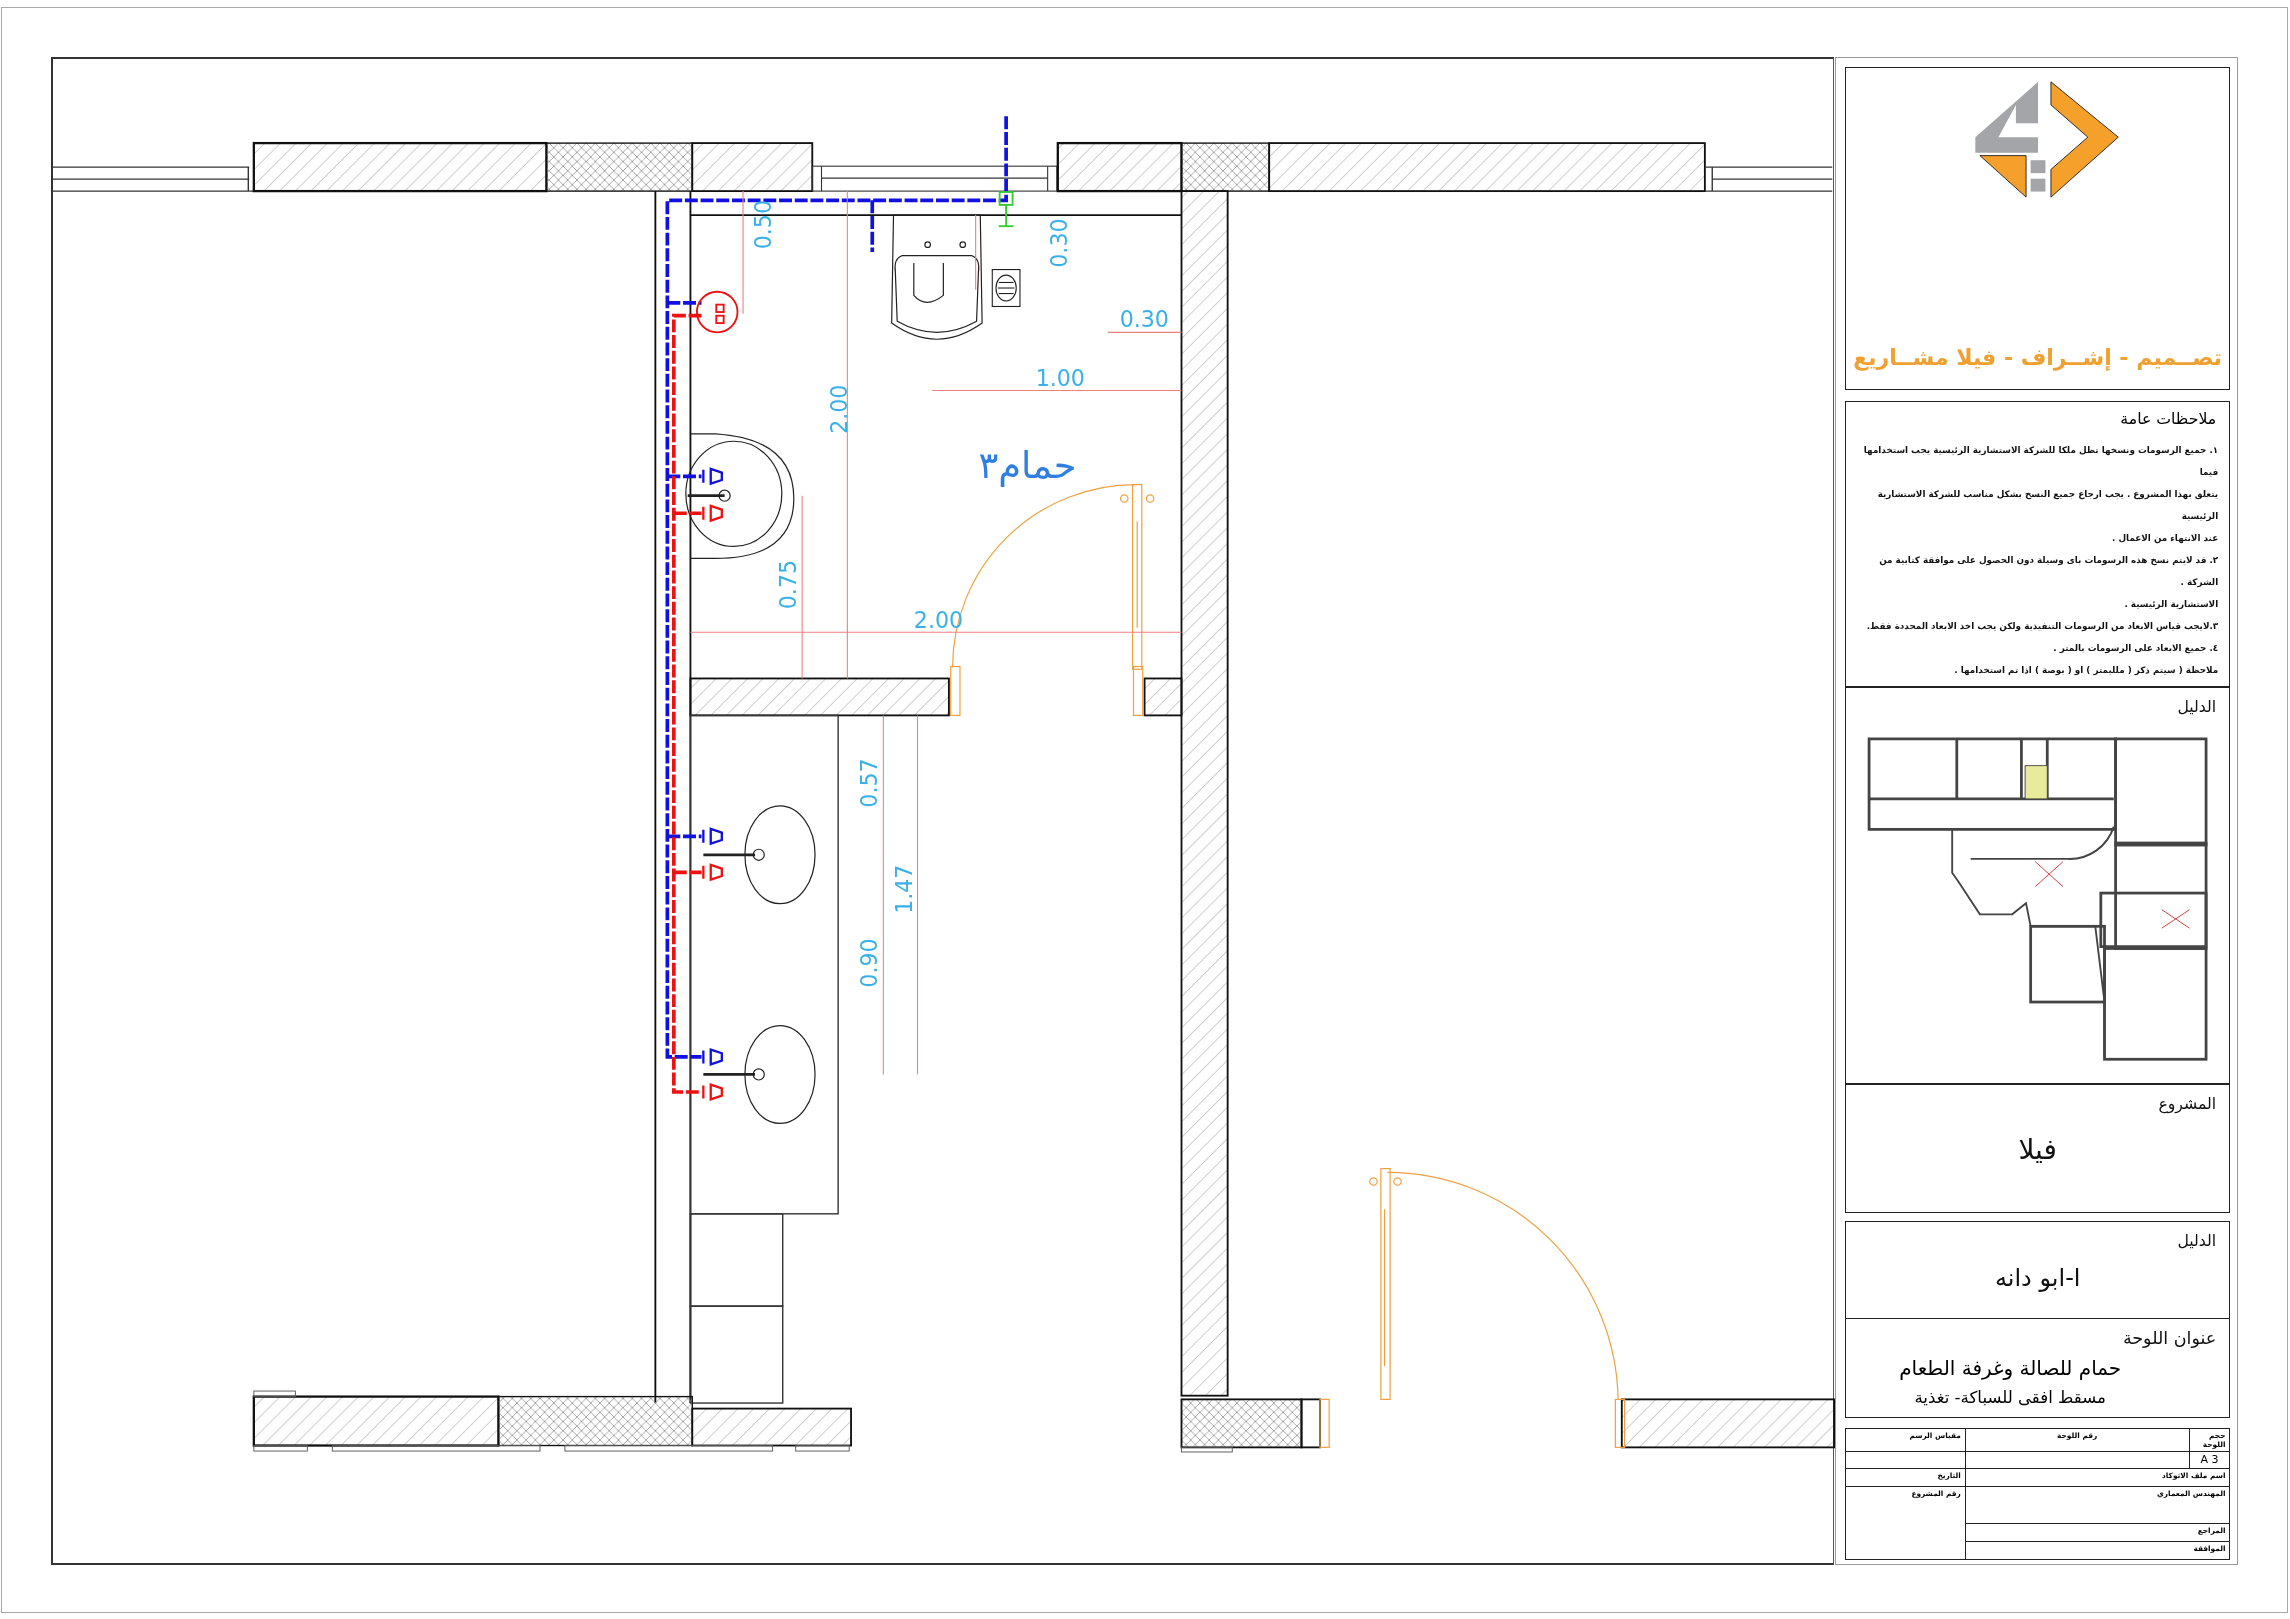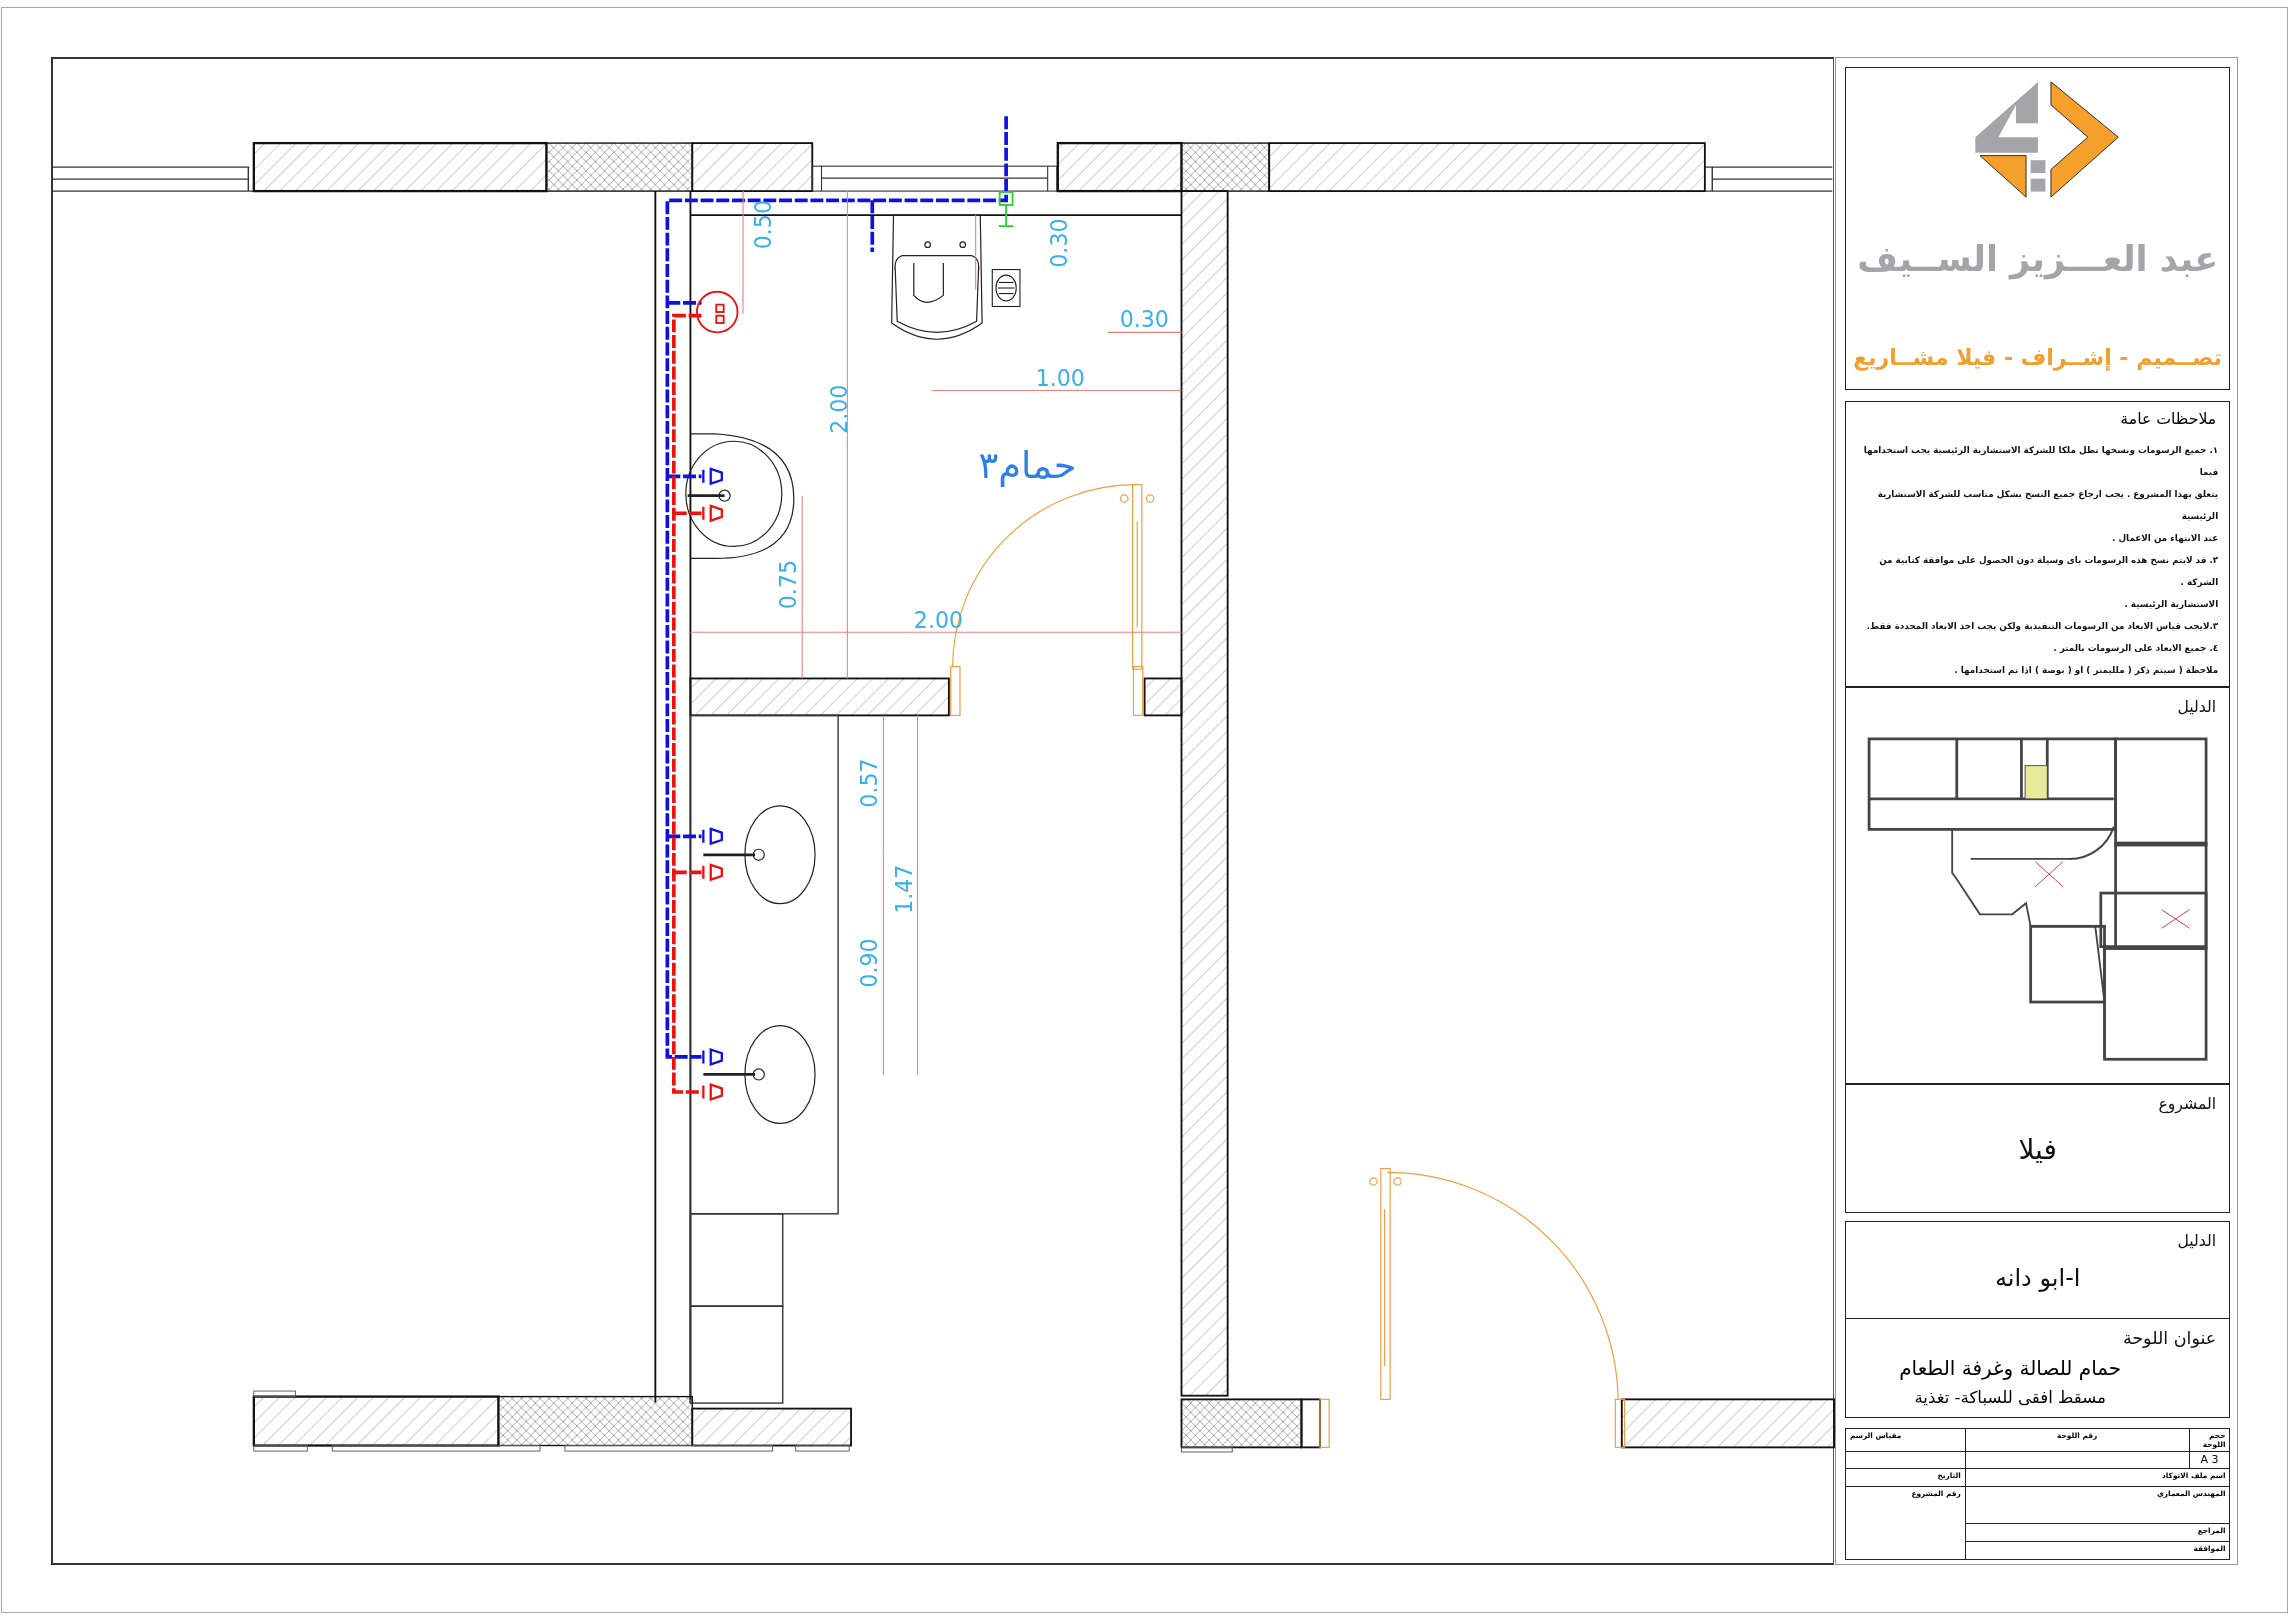--- a/index.html
+++ b/index.html
@@ -237,21 +237,20 @@
 <div class="tb">
 
   <div class="box logo-box">
     <svg width="385" height="166" style="position:absolute;left:0;top:0" viewBox="0 0 417 180">
       <polygon points="140,75 208,15 208,60 184,60 184,40 165,75 208,75 208,92 140,92" fill="#a3a5a8"></polygon>
       <rect x="200" y="100" width="16" height="14" fill="#a3a5a8"></rect>
       <rect x="200" y="120" width="16" height="14" fill="#a3a5a8"></rect>
       <polygon points="145,95 195,95 195,140" fill="#f4a02a" stroke="#222" stroke-width="1"></polygon>
       <polygon points="222,15 295,75 222,140 222,110 262,75 222,40" fill="#f4a02a" stroke="#222" stroke-width="1"></polygon>
     </svg>
-    <div class="company-1">عبد العـــزيز الســيف</div>
     <div class="company-3">تصــميم - إشــراف - فيلا مشــاريع</div>
   </div>
 
   <div class="box notes-box">
     <div class="notes-title">ملاحظات عامة</div>
     <div class="notes-list">
       <div>١. جميع الرسومات ونسخها تظل ملكا للشركة الاستشارية الرئيسية يجب استخدامها فيما</div>
       <div>يتعلق بهذا المشروع . يجب ارجاع جميع النسخ بشكل مناسب للشركة الاستشارية الرئيسية</div>
       <div>عند الانتهاء من الاعمال .</div>
       <div>٢. قد لايتم نسخ هذه الرسومات باى وسيلة دون الحصول على موافقة كتابية من الشركة .</div>
@@ -301,21 +300,21 @@
     <div class="box-label" style="font-size:17.5px;">عنوان اللوحة</div>
     <div class="sheet-title">حمام للصالة وغرفة الطعام</div>
     <div class="sheet-sub">مسقط افقى للسباكة- تغذية</div>
   </div>
 
   <table class="info-table">
     <tbody>
         <tr>
       <td style="width:32px">حجم اللوحة</td>
       <td style="text-align:center">رقم اللوحة</td>
-      <td style="width:111px;text-align:left">مقياس الرسم</td>
+      <td style="width:111px;text-align:right">مقياس الرسم</td>
     </tr>
     <tr>
       <td style="text-align:center;font-size:11px;font-weight:normal">A 3</td>
       <td></td>
       <td></td>
     </tr>
     <tr>
       <td colspan="2">اسم ملف الاتوكاد</td>
       <td>التاريخ</td>
     </tr>

